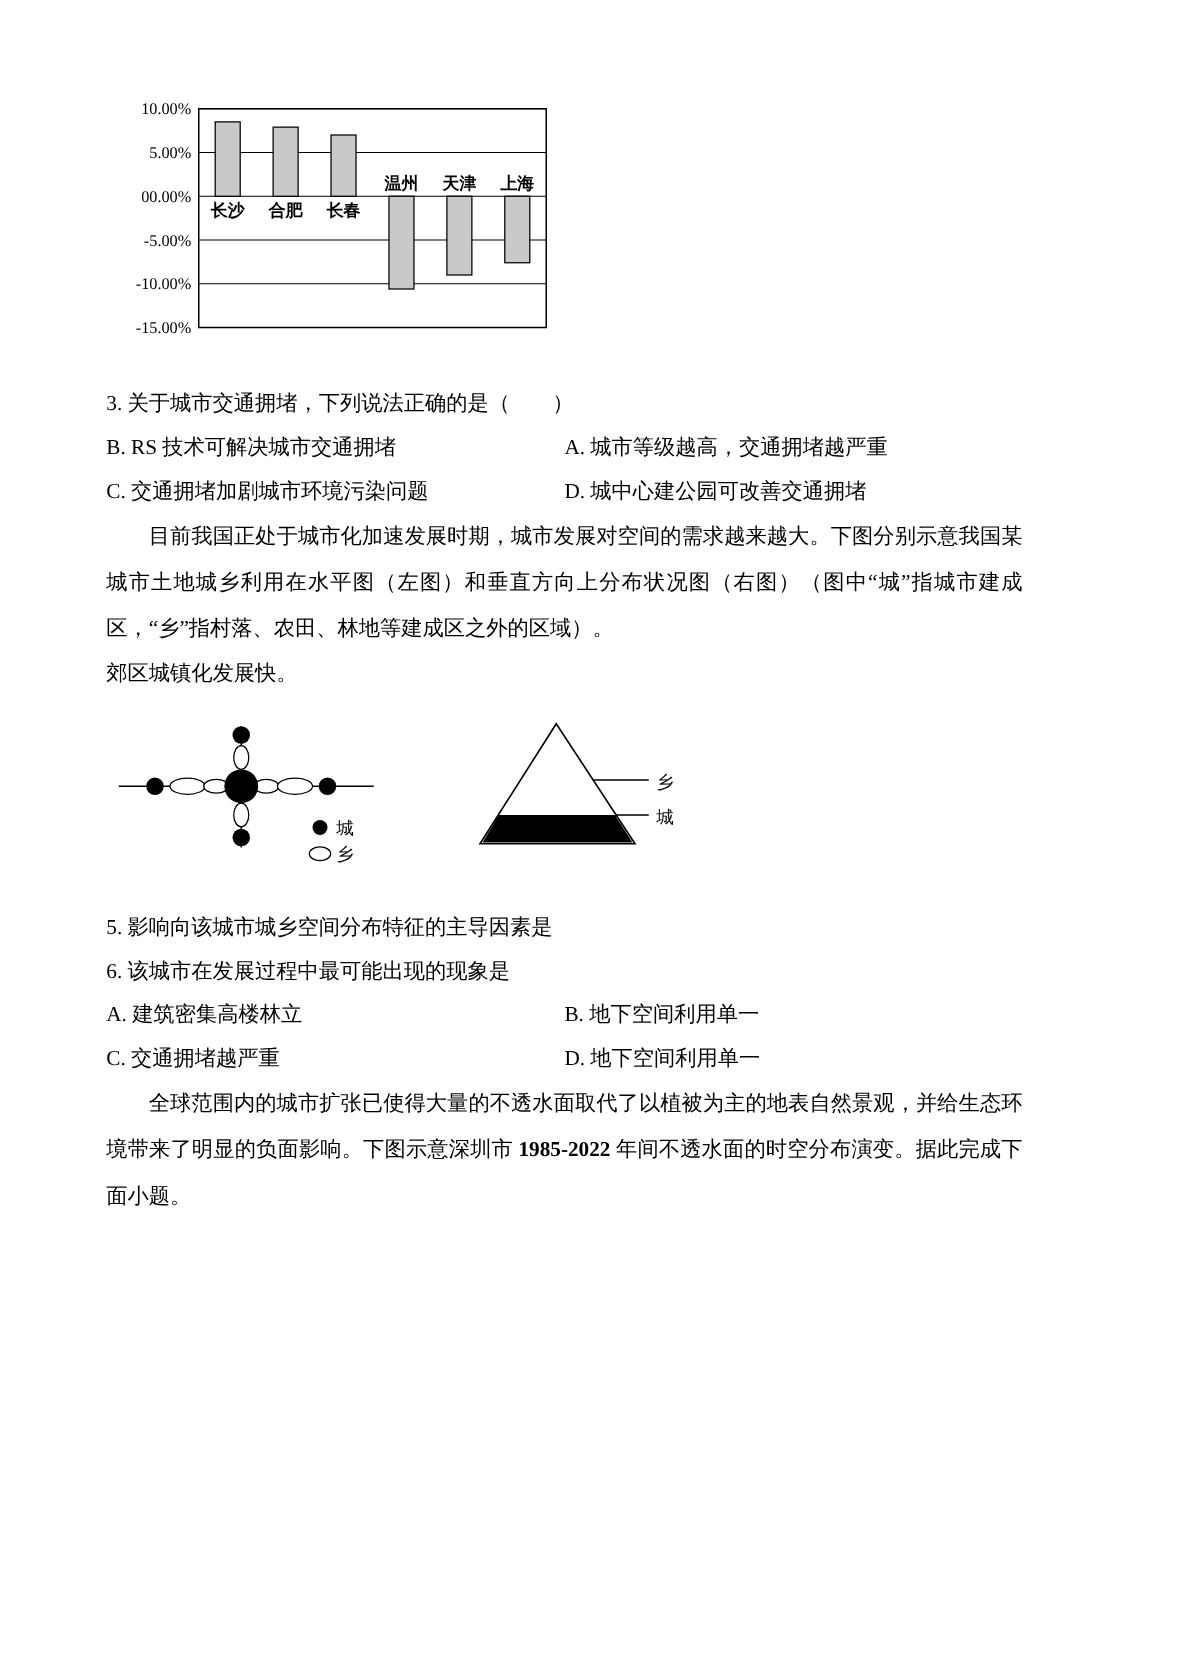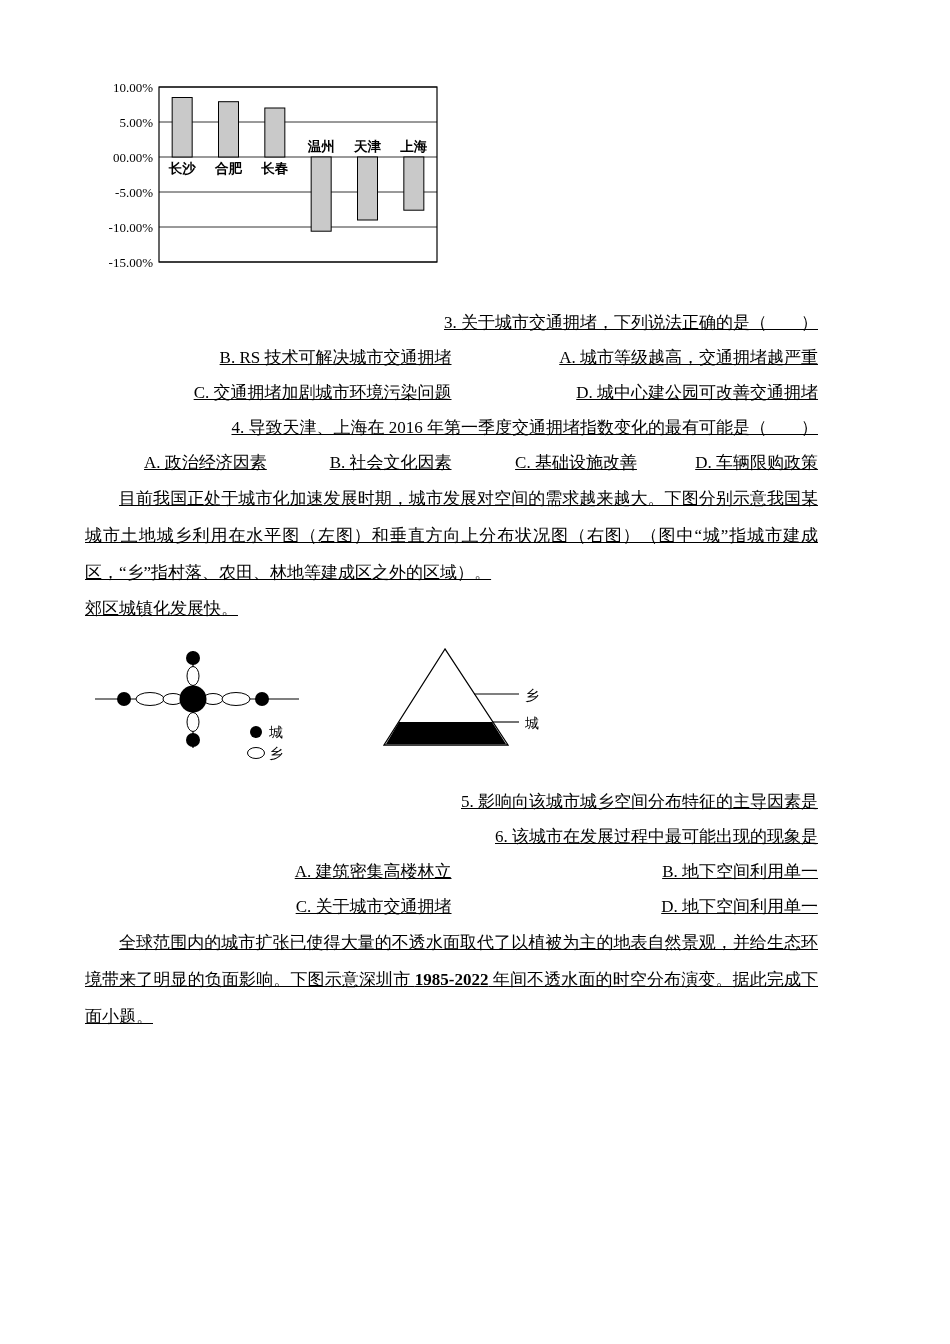--- a/index.html
+++ b/index.html
@@ -3,27 +3,27 @@
 <meta charset="utf-8">
 <style>
   * { margin: 0; padding: 0; box-sizing: border-box; }
   html, body { background: #ffffff; }
   body {
     width: 950px; height: 1344px; position: relative; overflow: hidden;
     color: #000;
     font-family: "Liberation Serif", "DejaVu Serif", serif;
     font-size: 17px;
   }
-  .content { padding: 78px 60px 0 85px; width: 878px; text-decoration: underline; }
+  .content { padding: 78px 60px 0 85px; width: 878px; }
   .chart-wrap { margin-left: 12px; }
   .line { line-height: 35px; white-space: nowrap; }
   .opts2 { display: grid; grid-template-columns: 50% 50%; }
   .opts4 { display: grid; grid-template-columns: 24.8% 25.2% 25.3% 24.7%; }
   .para { text-indent: 2em; text-align: justify; line-height: 37px; }
-  .q-block { margin: 0; text-align: right; }
+  .q-block { margin: 0; }
   .figures { display: flex; align-items: flex-start; gap: 56px; margin-left: 8px; margin-top: 16px; }
   .bold { font-weight: bold; }
   svg text { font-family: "Liberation Serif", "DejaVu Serif", serif; }
 </style>
 </head>
 <body>
 
 <div class="content">
 
   <div class="chart-wrap">
@@ -59,29 +59,20 @@
   <div class="q-block" style="margin-top:22px">
     <div class="line">3. 关于城市交通拥堵，下列说法正确的是（　　）</div>
     <div class="opts2">
       <div class="line">B. RS 技术可解决城市交通拥堵</div>
       <div class="line">A. 城市等级越高，交通拥堵越严重</div>
       <div class="line">C. 交通拥堵加剧城市环境污染问题</div>
       <div class="line">D. 城中心建公园可改善交通拥堵</div>
     </div>
   </div>
 
-  <div class="q-block">
-    <div class="line">4. 导致天津、上海在 2016 年第一季度交通拥堵指数变化的最有可能是（　　）</div>
-    <div class="opts4">
-      <div class="line">A. 政治经济因素</div>
-      <div class="line">B. 社会文化因素</div>
-      <div class="line">C. 基础设施改善</div>
-      <div class="line">D. 车辆限购政策</div>
-    </div>
-  </div>
 
   <div class="para">目前我国正处于城市化加速发展时期，城市发展对空间的需求越来越大。下图分别示意我国某城市土地城乡利用在水平图（左图）和垂直方向上分布状况图（右图）（图中“城”指城市建成区，“乡”指村落、农田、林地等建成区之外的区域）。</div>
   <div class="line">郊区城镇化发展快。</div>
 
   <div class="figures">
 
     <svg width="230" height="122" viewBox="0 0 230 122">
       <line x1="2" y1="57" x2="206" y2="57" stroke="#000" stroke-width="1.2"></line>
       <line x1="100" y1="9" x2="100" y2="106" stroke="#000" stroke-width="1.2"></line>
       <ellipse cx="57" cy="57" rx="14" ry="6.5" fill="#fff" stroke="#000"></ellipse>
@@ -104,29 +95,29 @@
     <svg width="170" height="122" viewBox="0 0 170 122">
       <polygon points="66,7 5,103 129,103" fill="#fff" stroke="#000" stroke-width="1.3"></polygon>
       <polygon points="20,80 113,80 127,102 7,102" fill="#000"></polygon>
       <line x1="95" y1="52" x2="140" y2="52" stroke="#000" stroke-width="1.1"></line>
       <line x1="113" y1="80" x2="140" y2="80" stroke="#000" stroke-width="1.1"></line>
       <text x="146" y="58" font-size="14">乡</text>
       <text x="146" y="86" font-size="14">城</text>
     </svg>
   </div>
 
-  <div class="q-block" style="margin-top:20px">
+  <div class="q-block" style="margin-top:30px">
     <div class="line">5. 影响向该城市城乡空间分布特征的主导因素是</div>
   </div>
 
   <div class="q-block">
     <div class="line">6. 该城市在发展过程中最可能出现的现象是</div>
     <div class="opts2">
       <div class="line">A. 建筑密集高楼林立</div>
       <div class="line">B. 地下空间利用单一</div>
-      <div class="line">C. 关于城市交通拥堵</div>
+      <div class="line">C. 交通拥堵越严重</div>
       <div class="line">D. 地下空间利用单一</div>
     </div>
   </div>
 
   <div class="para"><span>全球范围内的城市扩张已使得大量的不透水面取代了以植被为主的地表自然景观，并给生态环境带来了明显的负面影响。下图示意深圳市 </span><span class="bold">1985-2022</span><span> 年间不透水面的时空分布演变。据此完成下面小题。</span></div>
 
 </div>
 
 </body></html>

